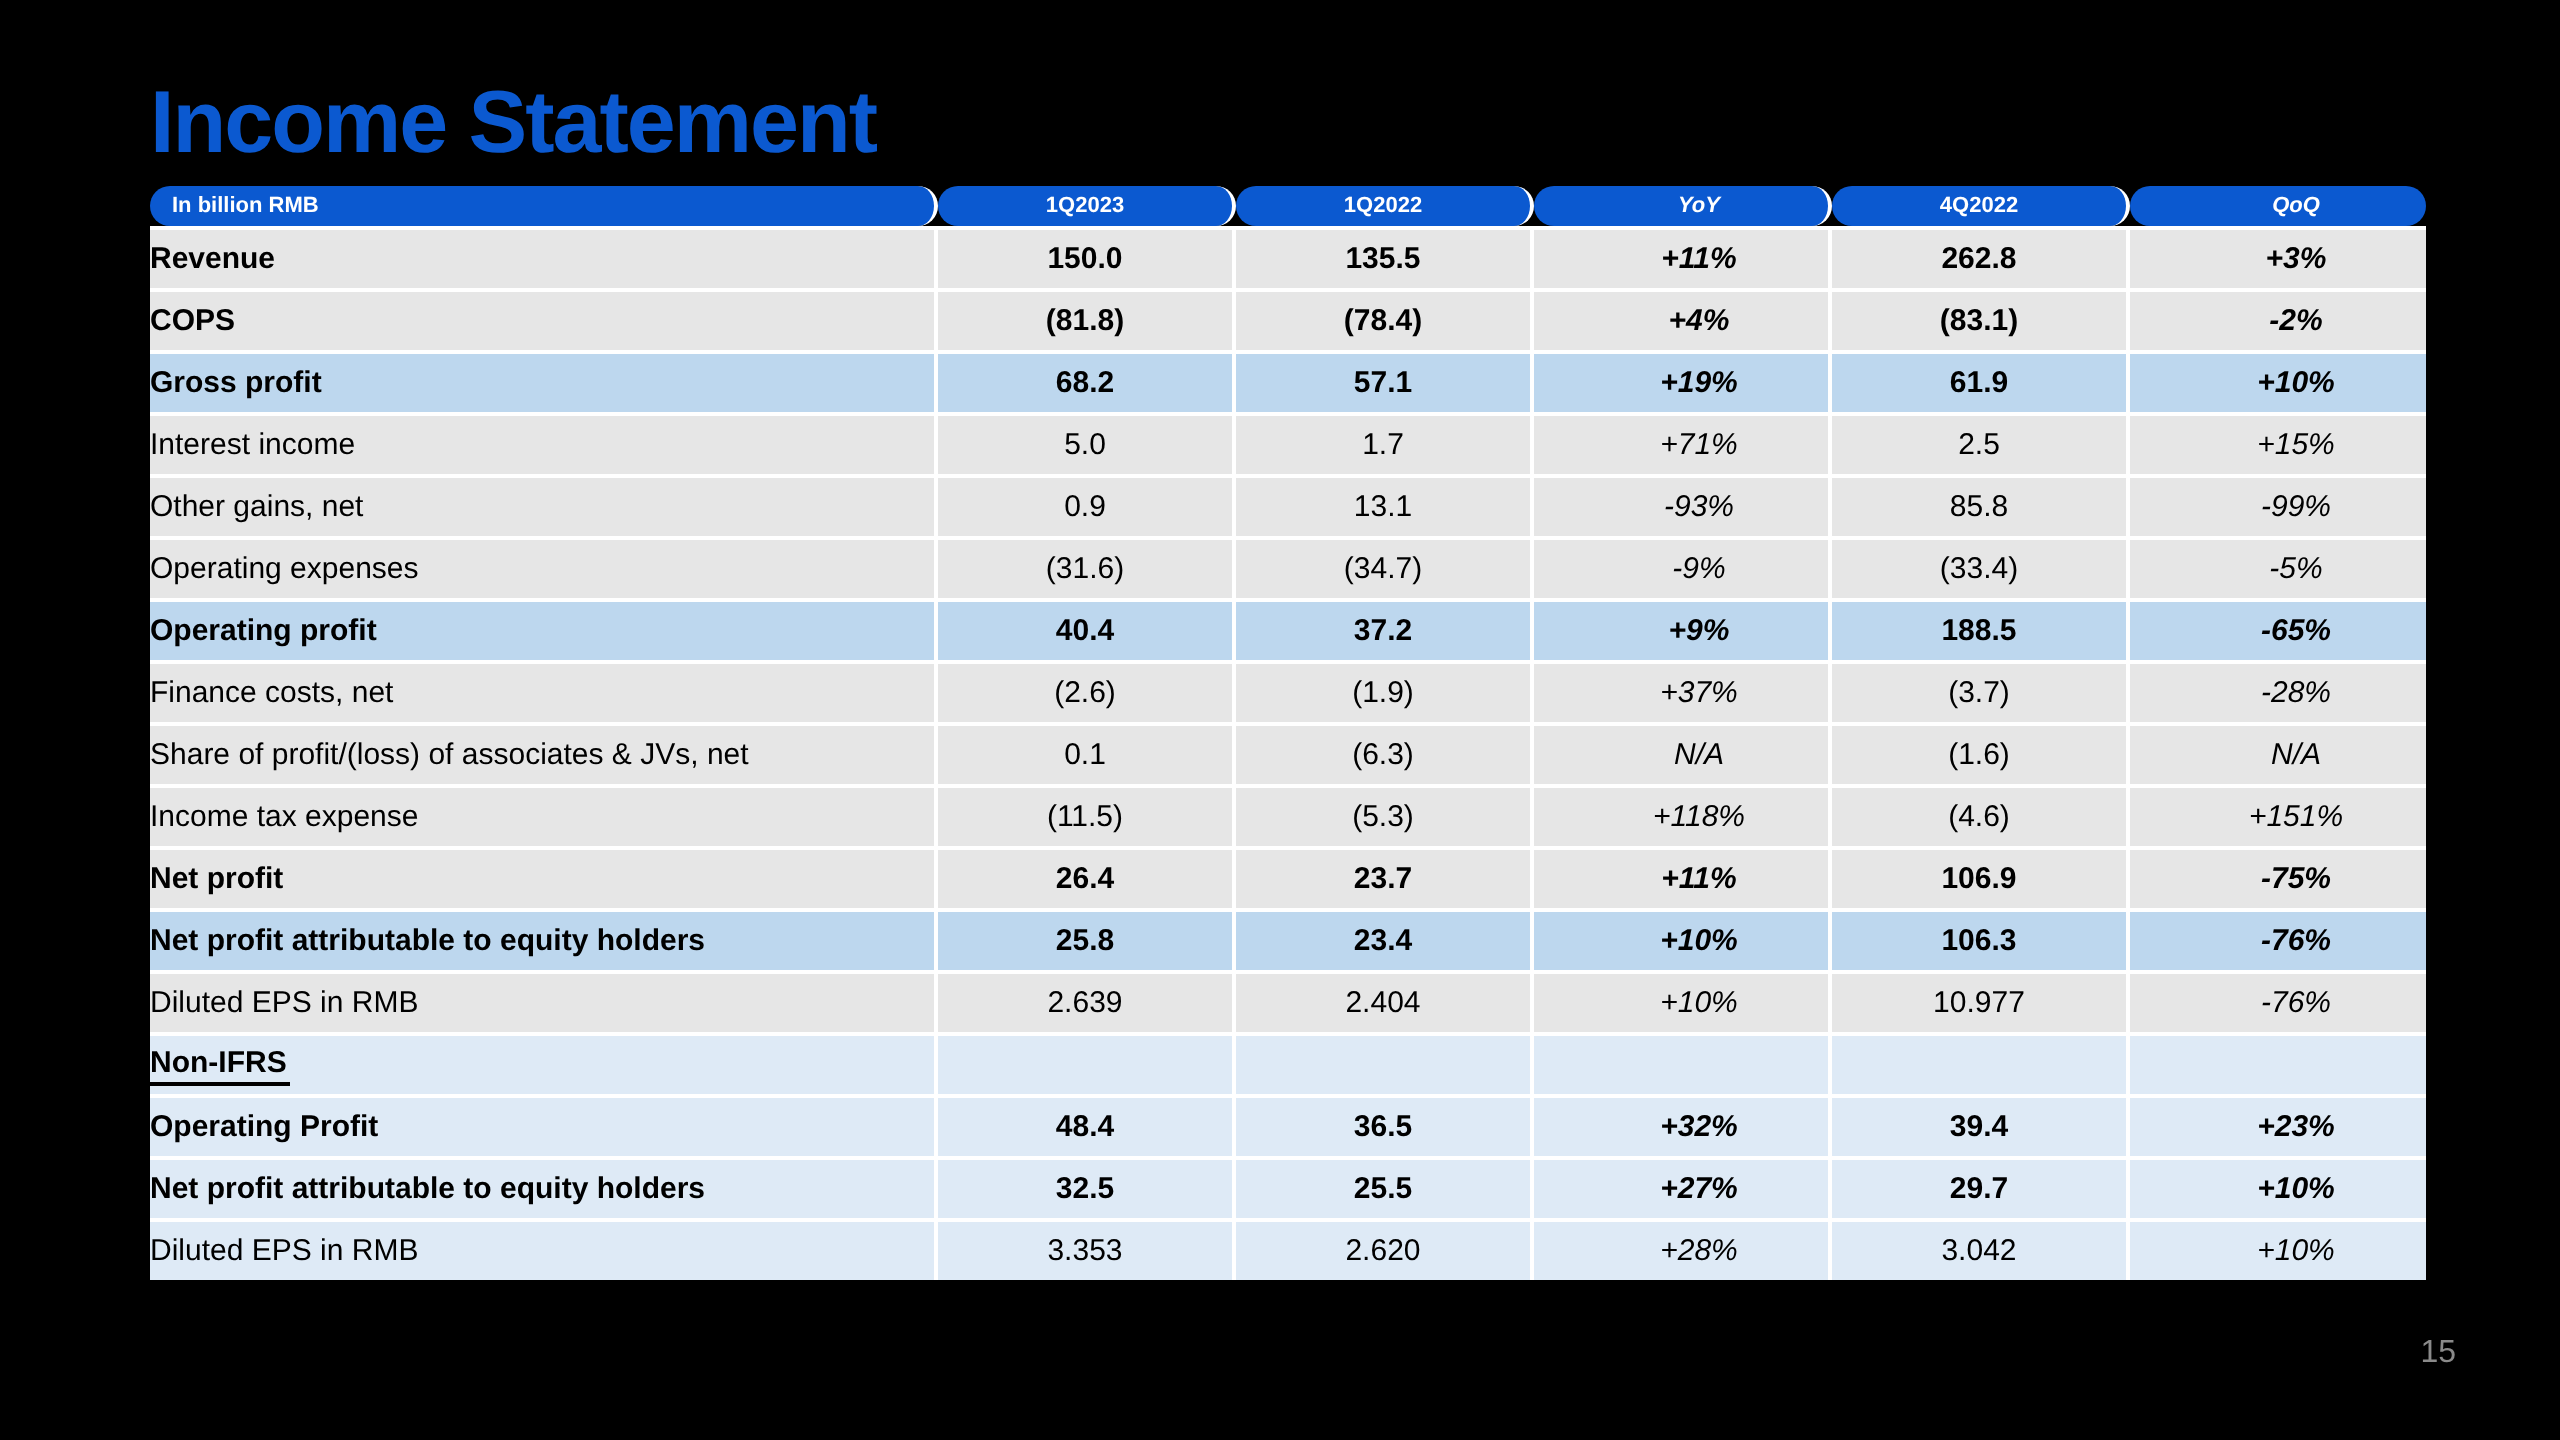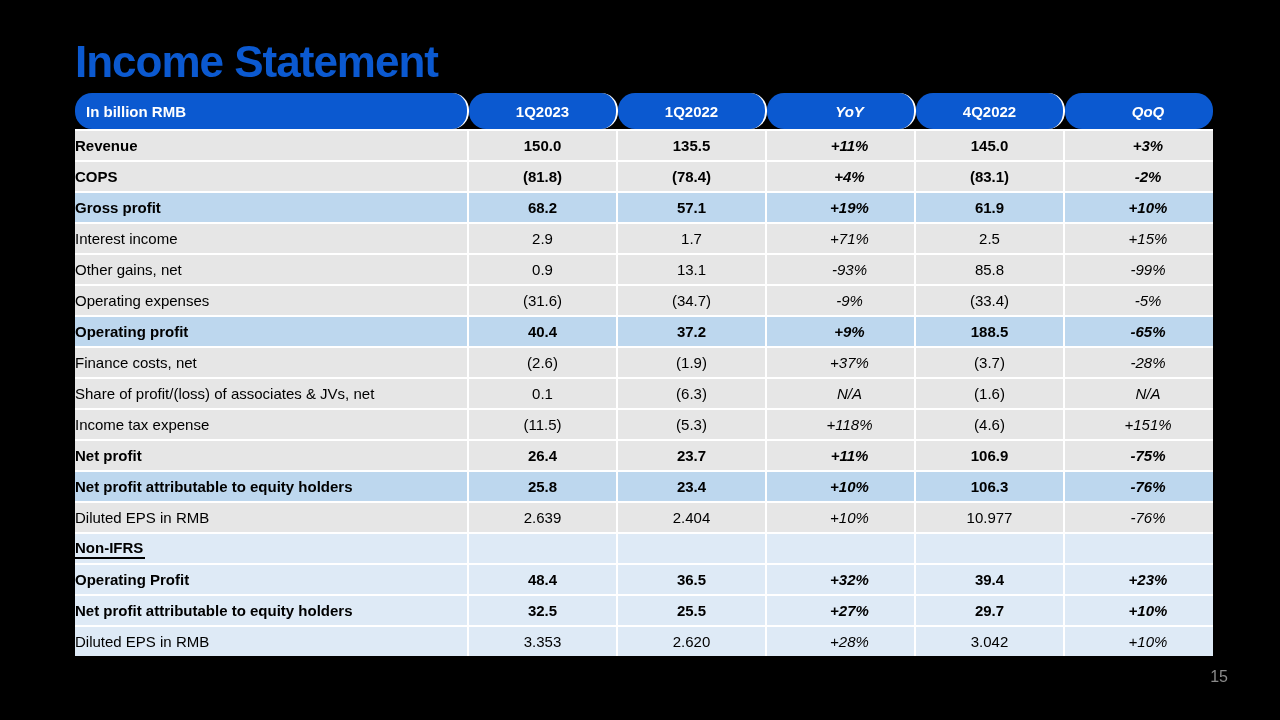--- a/index.html
+++ b/index.html
@@ -34,23 +34,23 @@
     left: 75px;
     top: 93px;
     width: 1138px;
     border-collapse: separate;
     border-spacing: 0;
     table-layout: fixed;
   }
   thead th {
     background: var(--accent-blue);
     color: var(--header-text);
-    font-size: 15px;
+    font-size: 11px;
     font-weight: bold;
-    height: 36px;
+    height: 20px;
     vertical-align: middle;
     border-right: 2px solid #ffffff;
     text-align: center;
     border-radius: 17px;
   }
   thead th:last-child { border-right: none; }
   thead th.label-col { text-align: left; padding-left: 11px; }
   tbody td {
     height: 31px;
     font-size: 15px;
@@ -106,42 +106,42 @@
         <th>4Q2022</th>
         <th class="italic">QoQ</th>
       </tr>
     </thead>
     <tbody>
         <tr class="bg-gray bold">
           <td class="label-cell">Revenue</td>
           <td class="num-cell">150.0</td>
           <td class="num-cell">135.5</td>
           <td class="num-cell italic">+11%</td>
-          <td class="num-cell">145.0</td>
+          <td class="num-cell">262.8</td>
           <td class="num-cell italic">+3%</td>
         </tr>
         <tr class="bg-gray bold">
           <td class="label-cell">COPS</td>
           <td class="num-cell">(81.8)</td>
           <td class="num-cell">(78.4)</td>
           <td class="num-cell italic">+4%</td>
           <td class="num-cell">(83.1)</td>
           <td class="num-cell italic">-2%</td>
         </tr>
         <tr class="bg-highlight bold">
           <td class="label-cell">Gross profit</td>
           <td class="num-cell">68.2</td>
           <td class="num-cell">57.1</td>
           <td class="num-cell italic">+19%</td>
           <td class="num-cell">61.9</td>
           <td class="num-cell italic">+10%</td>
         </tr>
         <tr class="bg-gray">
           <td class="label-cell">Interest income</td>
-          <td class="num-cell">2.9</td>
+          <td class="num-cell">5.0</td>
           <td class="num-cell">1.7</td>
           <td class="num-cell italic">+71%</td>
           <td class="num-cell">2.5</td>
           <td class="num-cell italic">+15%</td>
         </tr>
         <tr class="bg-gray">
           <td class="label-cell">Other gains, net</td>
           <td class="num-cell">0.9</td>
           <td class="num-cell">13.1</td>
           <td class="num-cell italic">-93%</td>

